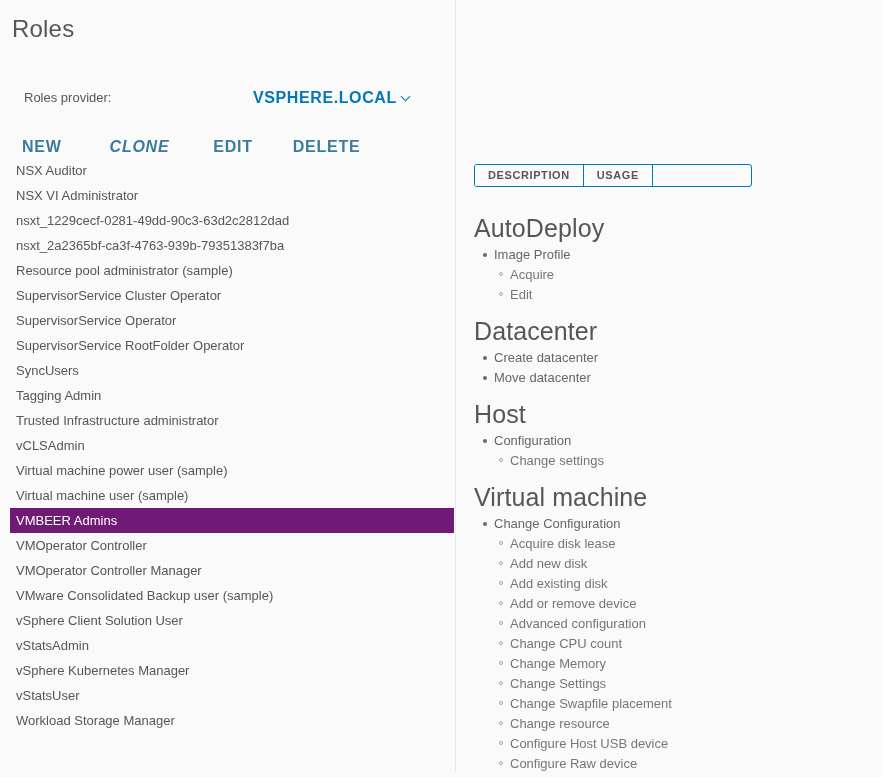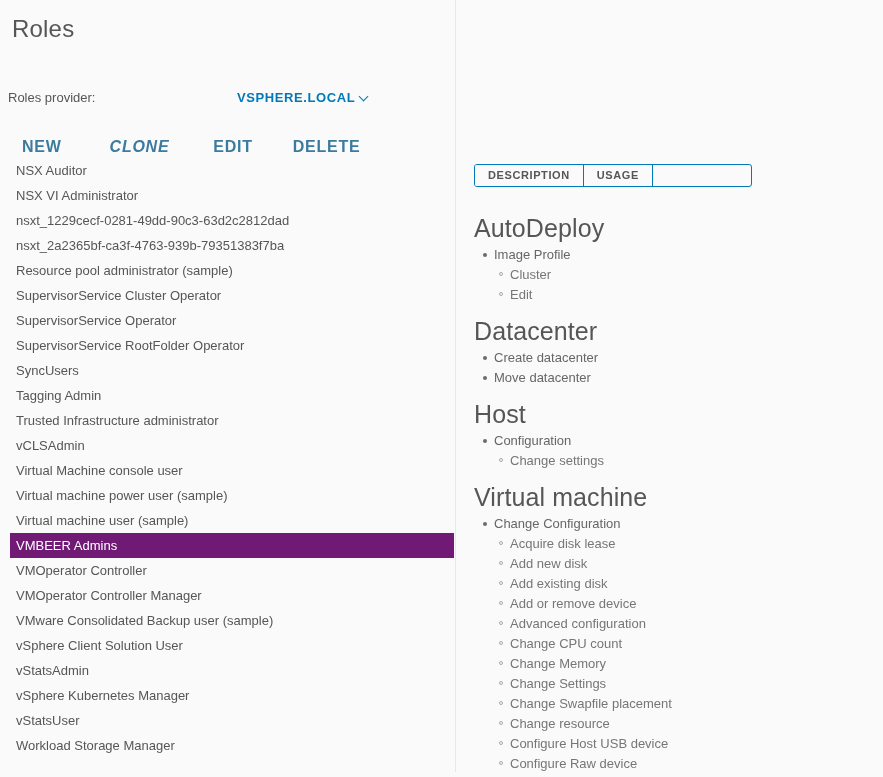--- a/index.html
+++ b/index.html
@@ -26,42 +26,42 @@
     font-size: 24px;
     font-weight: 400;
     color: #565656;
     letter-spacing: 0.2px;
     line-height: 32px;
   }
 
   
   .provider-row {
     position: absolute;
-    left: 8px;
+    left: 24px;
     top: 88px;
     width: 440px;
     height: 20px;
     display: flex;
     align-items: flex-start;
   }
   .provider-label {
     font-size: 13px;
     color: #565656;
     line-height: 20px;
   }
   .provider-value {
     position: absolute;
     left: 229px;
     top: 0;
     display: flex;
     align-items: center;
     gap: 5px;
     cursor: pointer;
     color: #0079b8;
-    font-size: 13px;
+    font-size: 16px;
     font-weight: bold;
     letter-spacing: 0.6px;
     line-height: 20px;
   }
   .chevron-down {
     display: inline-block;
     width: 9px;
     height: 9px;
     position: relative;
     top: -2px;
@@ -257,21 +257,20 @@
     <div class="role-item">nsxt_1229cecf-0281-49dd-90c3-63d2c2812dad</div>
     <div class="role-item">nsxt_2a2365bf-ca3f-4763-939b-79351383f7ba</div>
     <div class="role-item">Resource pool administrator (sample)</div>
     <div class="role-item">SupervisorService Cluster Operator</div>
     <div class="role-item">SupervisorService Operator</div>
     <div class="role-item">SupervisorService RootFolder Operator</div>
     <div class="role-item">SyncUsers</div>
     <div class="role-item">Tagging Admin</div>
     <div class="role-item">Trusted Infrastructure administrator</div>
     <div class="role-item">vCLSAdmin</div>
-    <div class="role-item">Virtual Machine console user</div>
     <div class="role-item">Virtual machine power user (sample)</div>
     <div class="role-item">Virtual machine user (sample)</div>
     <div class="role-item selected">VMBEER Admins</div>
     <div class="role-item">VMOperator Controller</div>
     <div class="role-item">VMOperator Controller Manager</div>
     <div class="role-item">VMware Consolidated Backup user (sample)</div>
     <div class="role-item">vSphere Client Solution User</div>
     <div class="role-item">vStatsAdmin</div>
     <div class="role-item">vSphere Kubernetes Manager</div>
     <div class="role-item">vStatsUser</div>
@@ -284,21 +283,21 @@
       <button class="tab-btn">DESCRIPTION</button>
       <button class="tab-btn">USAGE</button>
       <button class="tab-btn active">PRIVILEGES</button>
     </div>
 
   <div class="privileges" id="privileges">
       <div class="priv-group">
         <div class="priv-heading">AutoDeploy</div>
         <ul class="priv-l1-list">
           <li class="priv-l1"><span class="priv-text">Image Profile</span><ul class="priv-l2-list">
-              <li class="priv-l2">Cluster</li>
+              <li class="priv-l2">Acquire</li>
               <li class="priv-l2">Edit</li>
             </ul></li>
         </ul>
       </div>
       <div class="priv-group">
         <div class="priv-heading">Datacenter</div>
         <ul class="priv-l1-list">
           <li class="priv-l1"><span class="priv-text">Create datacenter</span></li>
           <li class="priv-l1"><span class="priv-text">Move datacenter</span></li>
         </ul>

